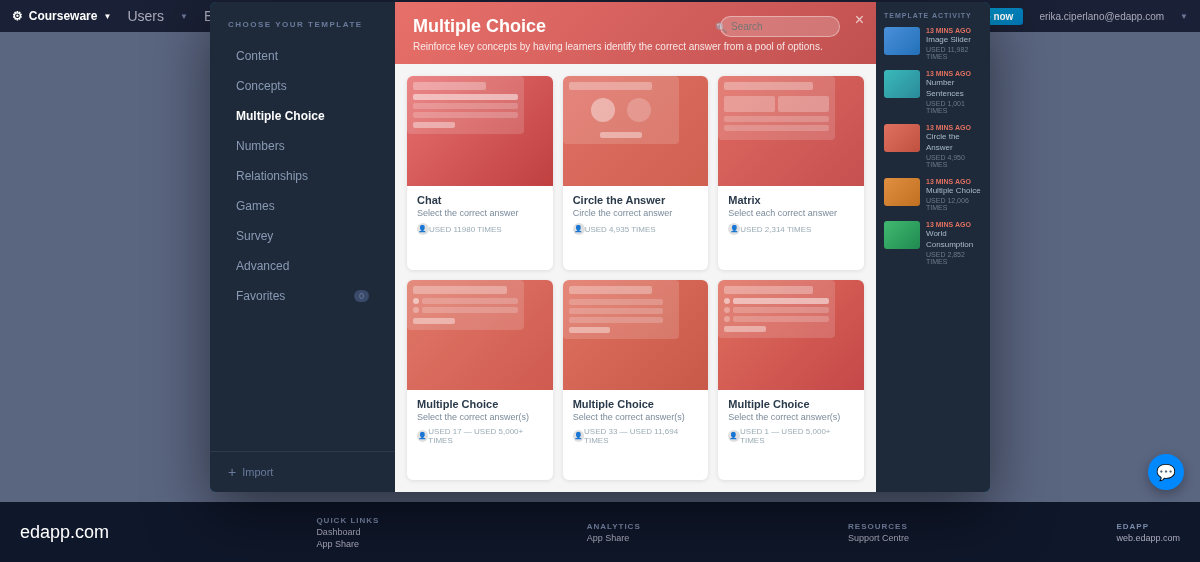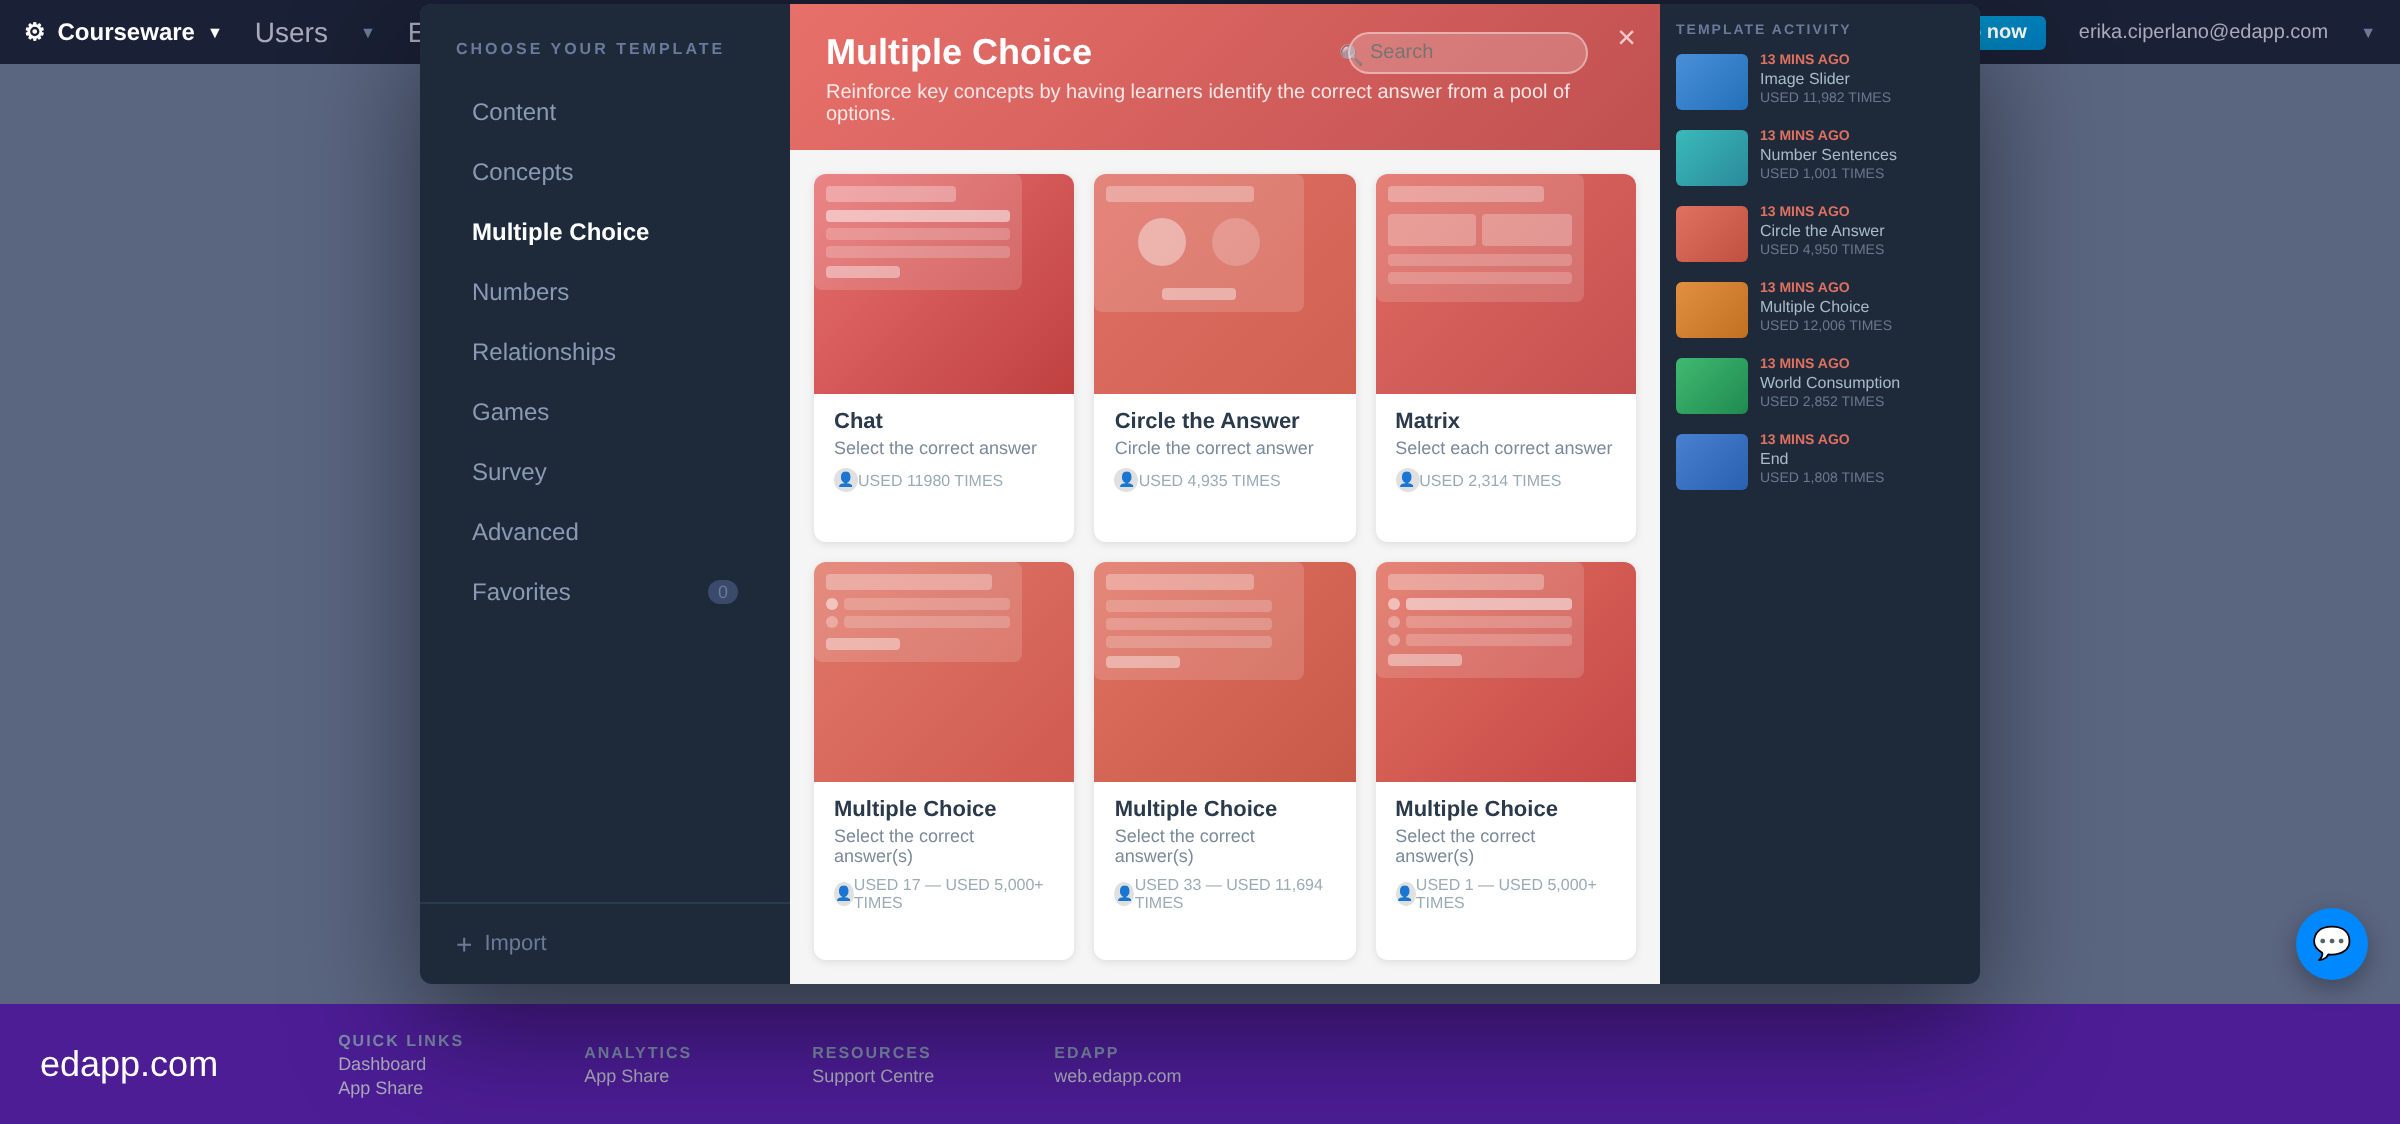--- a/index.html
+++ b/index.html
@@ -53,26 +53,27 @@
 
     
     .main-bg {
       background: #5a6580;
       height: calc(562px - 32px - 60px);
       position: relative;
     }
 
     
     .footer {
-      background: #4c1d95;
+      background: #0f172a;
       height: 60px;
       display: flex;
       align-items: center;
       padding: 0 20px;
       gap: 60px;
+      justify-content: space-between;
     }
     .footer .brand-name {
       color: #fff;
       font-size: 18px;
       font-weight: 300;
     }
     .footer-section { display: flex; flex-direction: column; gap: 2px; }
     .footer-section .section-title { color: #7a8aaa; font-size: 8px; font-weight: 700; text-transform: uppercase; letter-spacing: 1px; }
     .footer-section .section-link { color: #aab; font-size: 9px; }
 
@@ -285,21 +286,21 @@
       color: #777;
     }
     .meta-text {
       font-size: 8px;
       color: #9aabb5;
     }
 
     
     .modal-right {
       background: #1e2a3a;
-      width: 160px;
+      width: 114px;
       flex-shrink: 0;
       padding: 10px 8px;
       overflow-y: auto;
     }
     .right-label {
       color: #6a7a9a;
       font-size: 7px;
       font-weight: 700;
       text-transform: uppercase;
       letter-spacing: 1px;
@@ -609,28 +610,20 @@
 
         <div class="activity-item">
           <div class="activity-thumb at-green"></div>
           <div class="activity-info">
             <div class="activity-time">13 MINS AGO</div>
             <div class="activity-name">World Consumption</div>
             <div class="activity-uses">USED 2,852 TIMES</div>
           </div>
         </div>
 
-        <div class="activity-item">
-          <div class="activity-thumb at-blue2"></div>
-          <div class="activity-info">
-            <div class="activity-time">13 MINS AGO</div>
-            <div class="activity-name">End</div>
-            <div class="activity-uses">USED 1,808 TIMES</div>
-          </div>
-        </div>
 
       </div>
     </div>
   </div>
 </div>
 
 <footer class="footer">
   <div class="brand-name">edapp.com</div>
   <div class="footer-section">
     <span class="section-title">QUICK LINKS</span>

